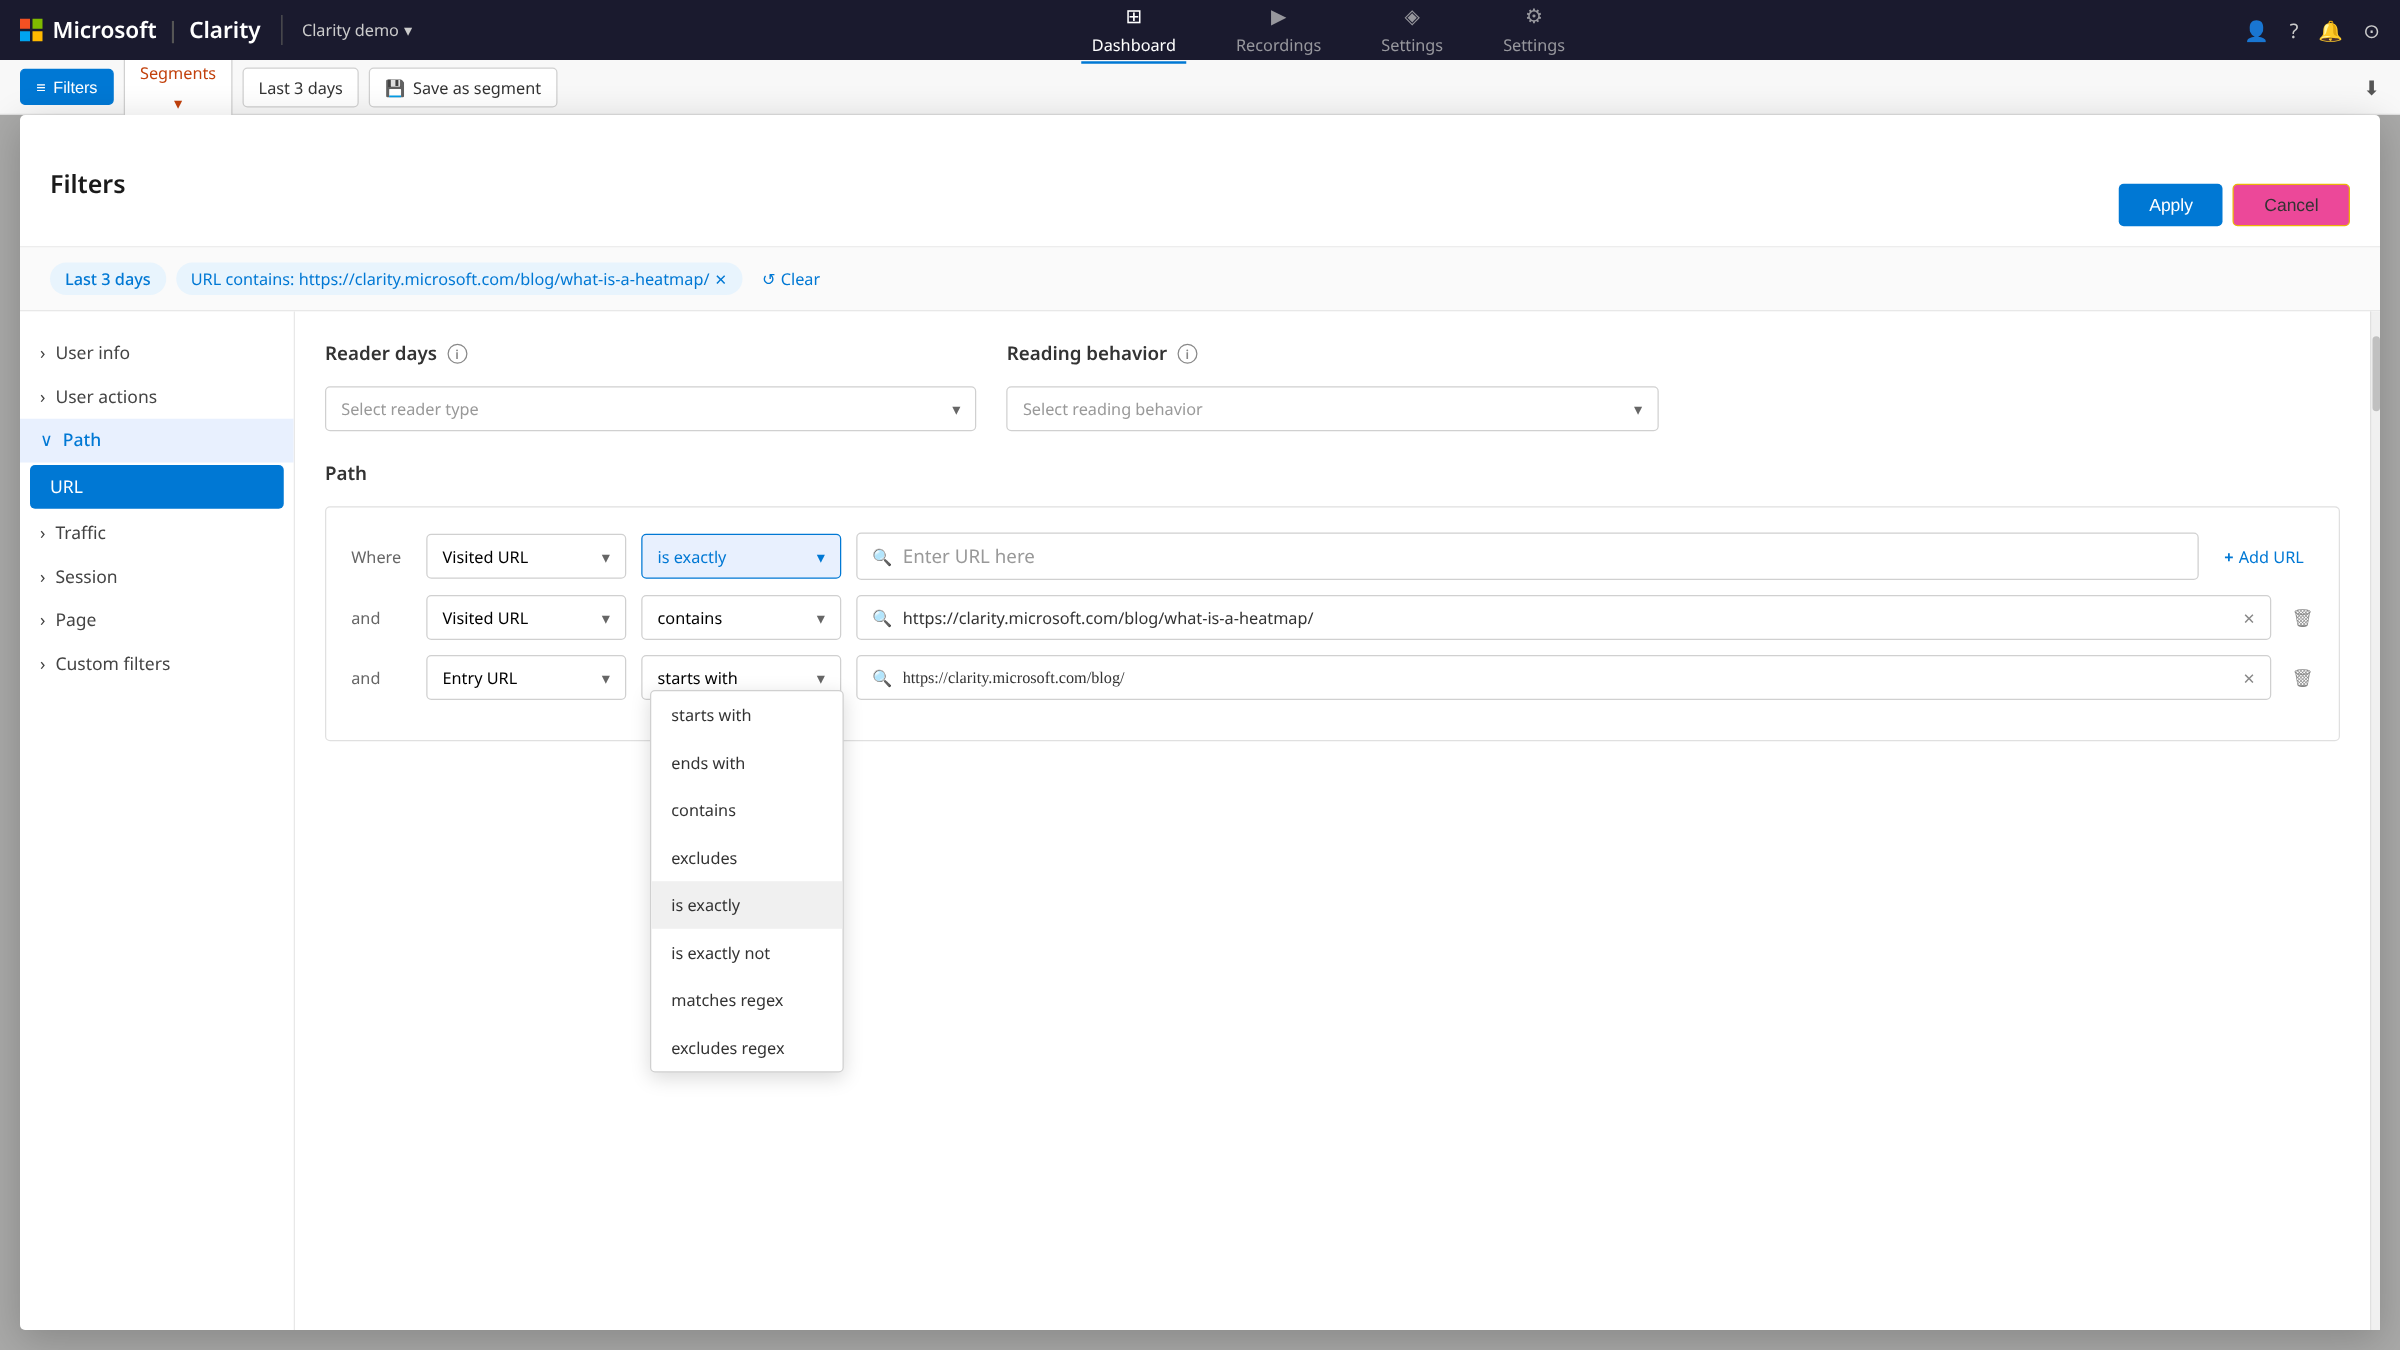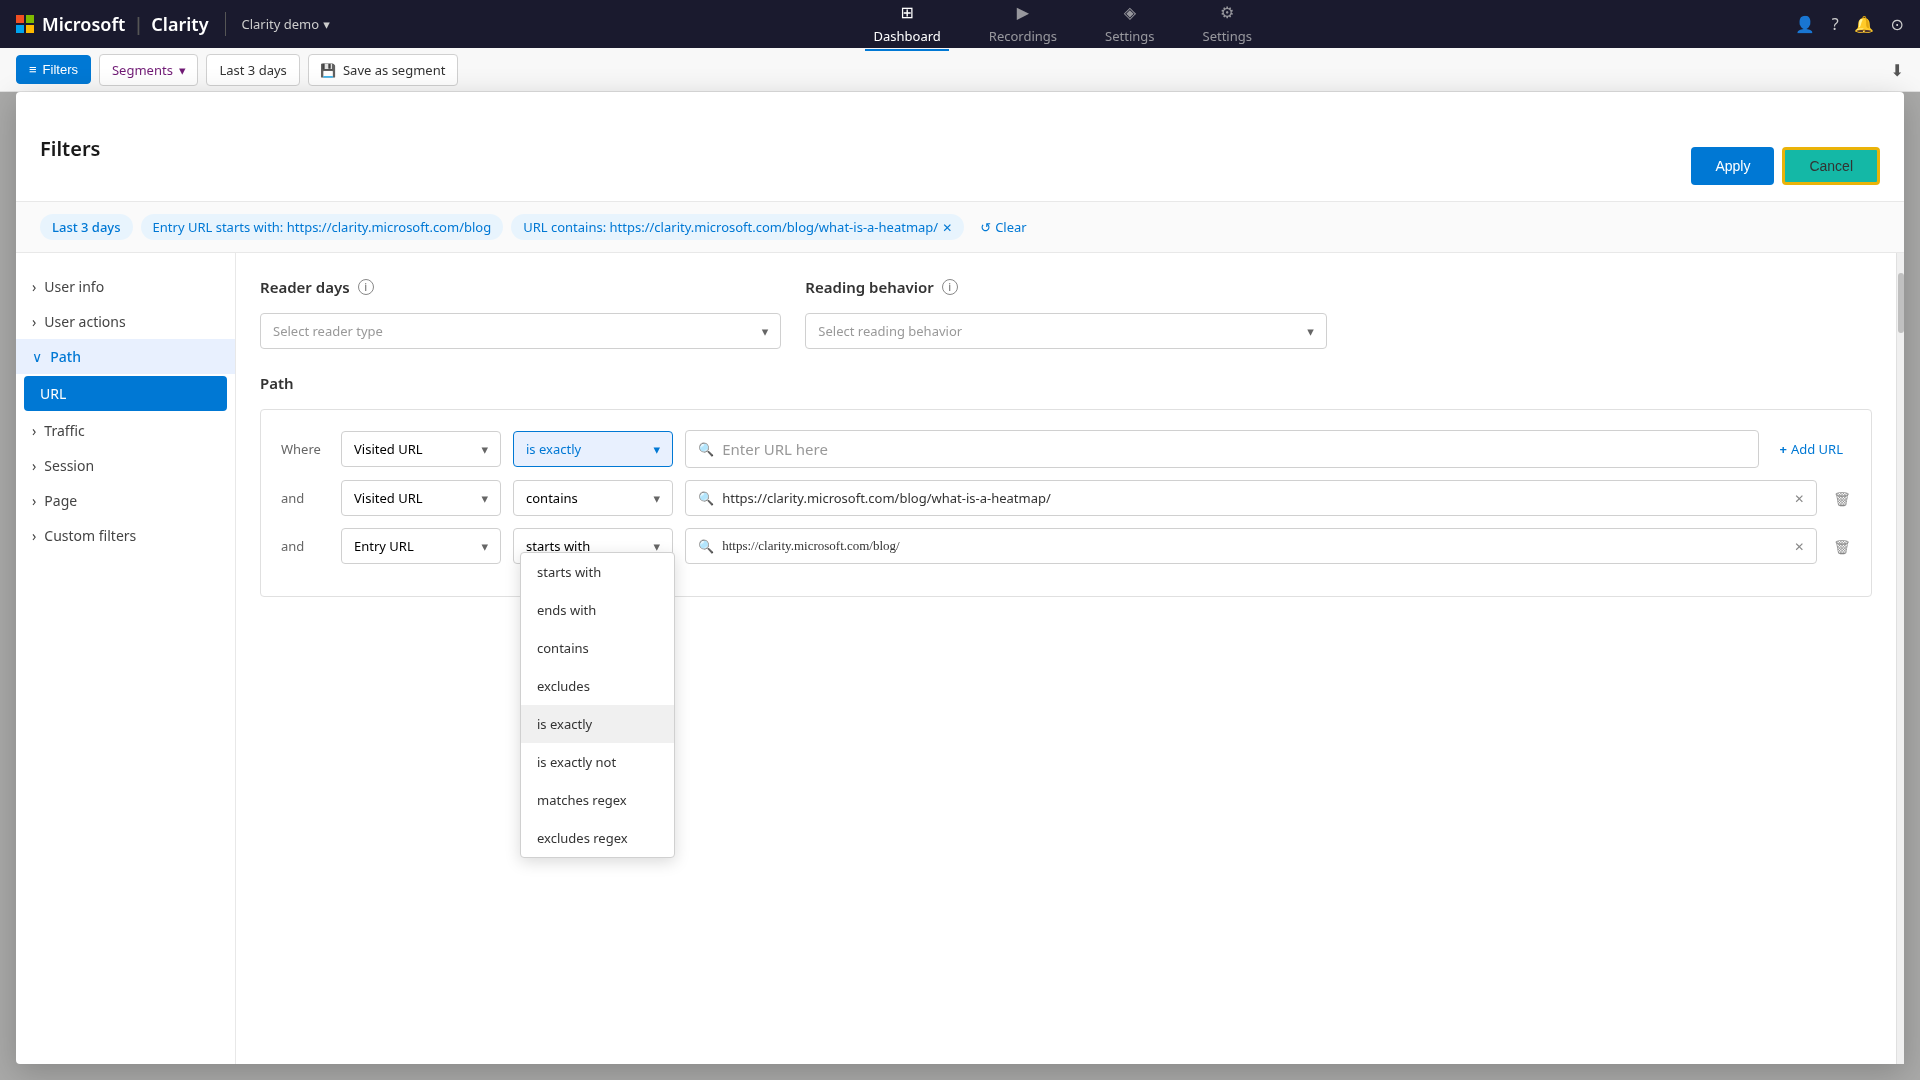--- a/index.html
+++ b/index.html
@@ -111,21 +111,22 @@
     .toolbar-btn-segment {
       display: flex;
       align-items: center;
       gap: 6px;
       padding: 6px 12px;
       border: 1px solid #d0d0d0;
       border-radius: 4px;
       background: white;
       cursor: pointer;
       font-size: 13px;
-      color: #701a75;
+      color: #c2410c;
+      flex-direction: column;
     }
     .toolbar-days {
       padding: 6px 12px;
       border: 1px solid #d0d0d0;
       border-radius: 4px;
       background: white;
       cursor: pointer;
       font-size: 13px;
       color: #333;
     }
@@ -189,23 +190,23 @@
       background: #0078d4;
       color: white;
       border: none;
       padding: 8px 24px;
       border-radius: 4px;
       font-size: 14px;
       cursor: pointer;
       font-weight: 500;
     }
     .btn-cancel {
-      background: #14b8a6;
+      background: #ec4899;
       color: #333;
-      border: 3px solid #eab308;
+      border: 1px solid #eab308;
       padding: 8px 24px;
       border-radius: 4px;
       font-size: 14px;
       cursor: pointer;
     }
 
     
     .filter-chips {
       display: flex;
       align-items: center;
@@ -518,23 +519,20 @@
   <div class="modal-header">
     <h2 class="modal-title">Filters</h2>
     <div class="modal-actions">
       <button class="btn-apply">Apply</button>
       <button class="btn-cancel">Cancel</button>
     </div>
   </div>
 
   <div class="filter-chips">
     <div class="chip-days">Last 3 days</div>
-    <div class="chip-filter">
-      <span>Entry URL starts with: https://clarity.microsoft.com/blog</span>
-    </div>
     <div class="chip-filter">
       <span>URL contains: https://clarity.microsoft.com/blog/what-is-a-heatmap/</span>
       <span class="chip-x">✕</span>
     </div>
     <div class="clear-btn">
       <span>↺</span>
       <span>Clear</span>
     </div>
   </div>
 

